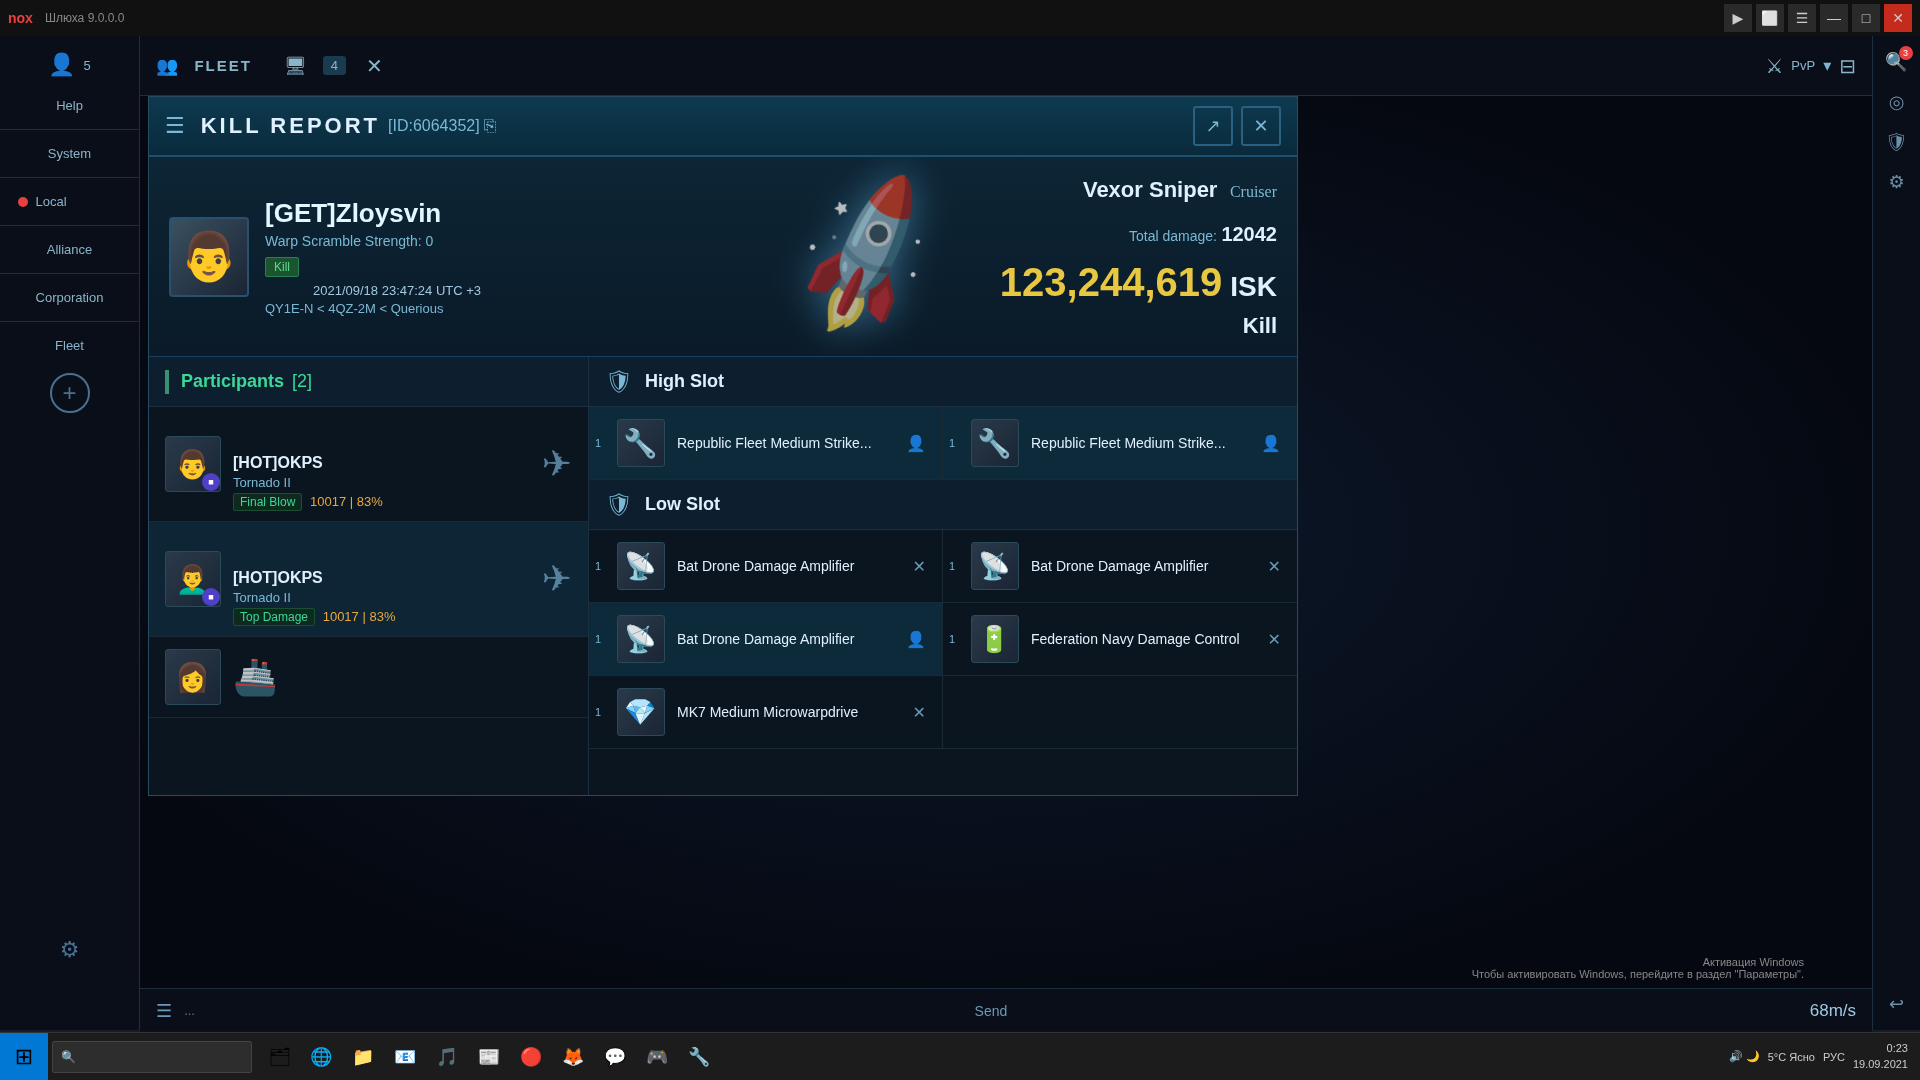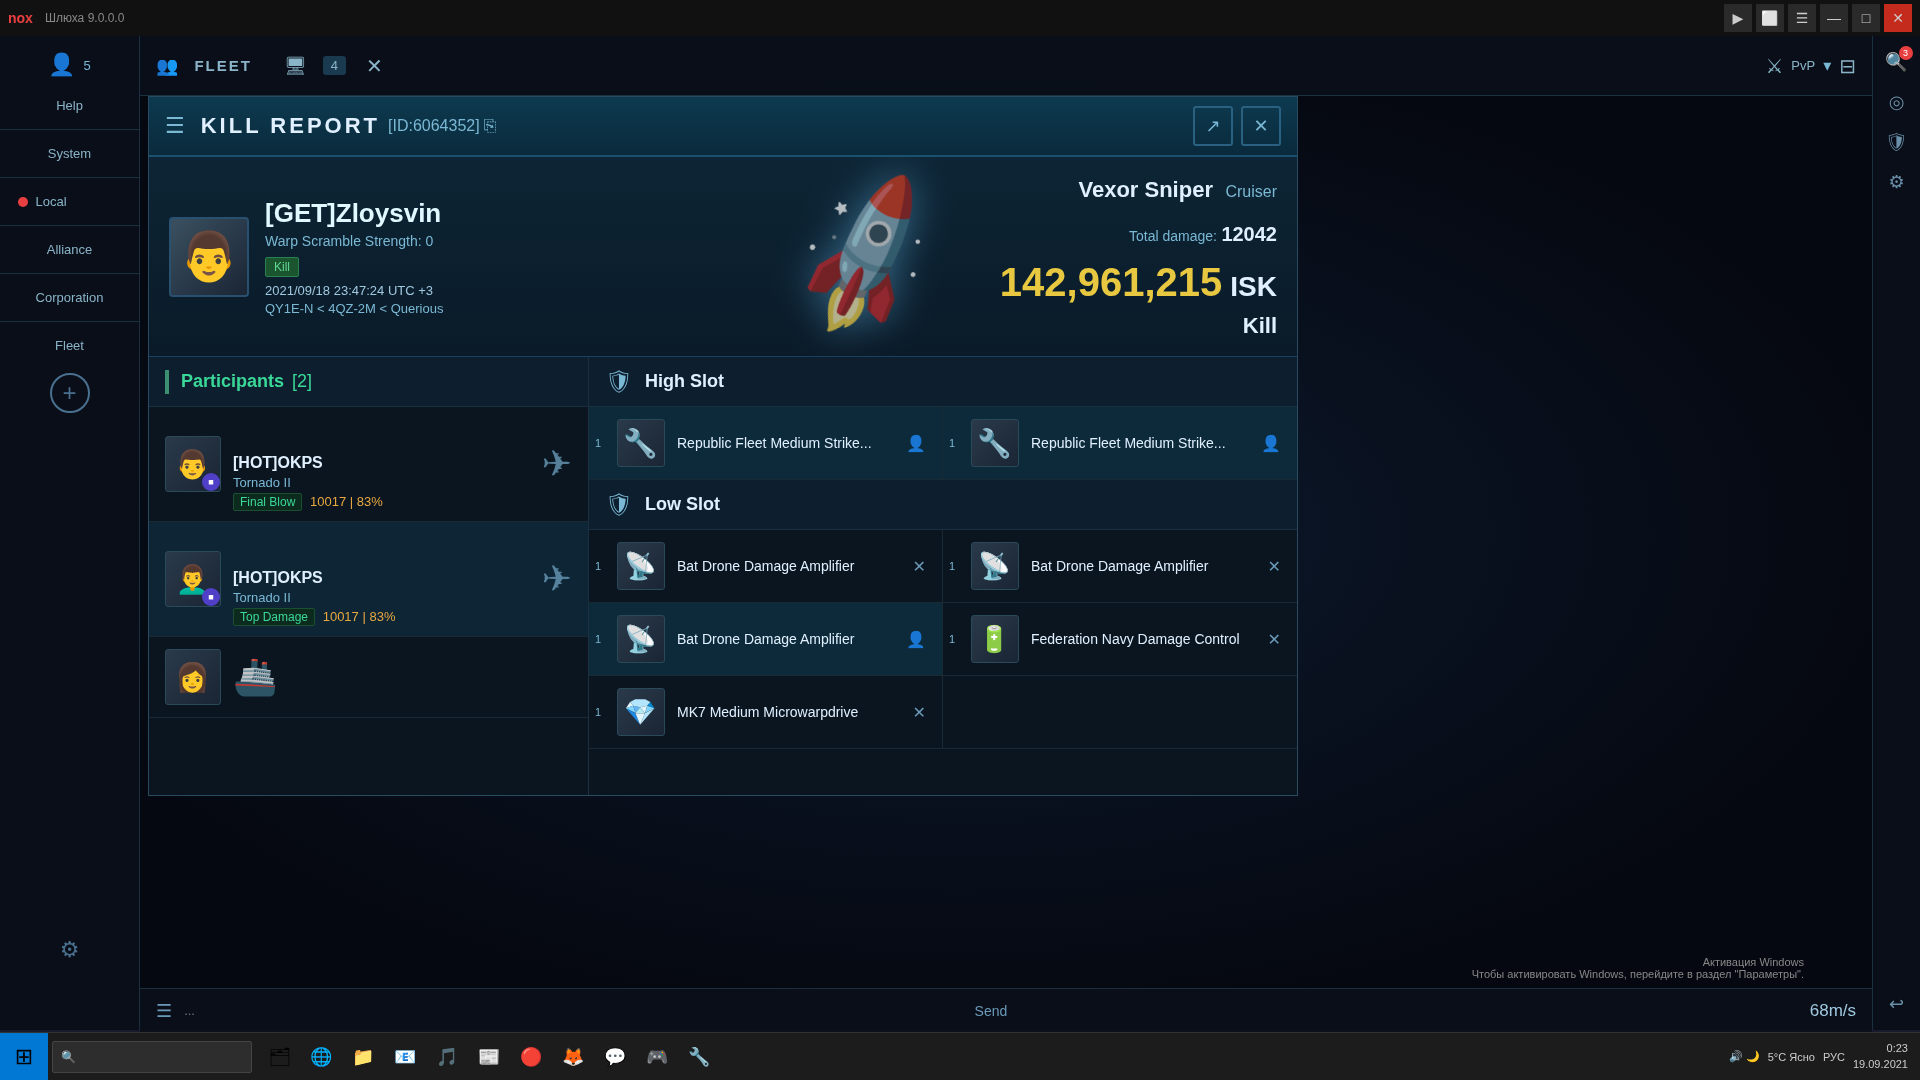--- a/index.html
+++ b/index.html
@@ -398,20 +398,21 @@
       padding: 2px 8px;
       font-size: 12px;
       border-radius: 2px;
       display: inline-block;
       margin-top: 8px;
     }
     .kill-timestamp {
       color: #a0c8e0;
       font-size: 13px;
       margin-top: 6px;
+      margin-left: 48px;
     }
     .kill-location {
       color: #7ab8d4;
       font-size: 13px;
       margin-top: 3px;
     }
     .kill-right-info {
       position: absolute;
       right: 20px;
       top: 20px;
@@ -420,20 +421,21 @@
     }
     .ship-class {
       color: #e0f0ff;
       font-size: 22px;
       font-weight: bold;
     }
     .ship-type {
       color: #7ab8d4;
       font-size: 16px;
       margin-left: 8px;
+      font-family: Liberation Serif, serif;
     }
     .total-damage-label {
       color: #7ab8d4;
       font-size: 14px;
       margin-top: 8px;
     }
     .total-damage-value {
       color: #e0f0ff;
       font-size: 20px;
       font-weight: bold;
@@ -806,21 +808,21 @@
     <div class="kill-right-info">
       <div>
         <span class="ship-class">Vexor Sniper</span>
         <span class="ship-type">Cruiser</span>
       </div>
       <div style="margin-top:20px;">
         <span class="total-damage-label">Total damage:</span>
         <span class="total-damage-value">12042</span>
       </div>
       <div style="display:flex;align-items:baseline;margin-top:6px;">
-        <span class="isk-value">142,961,215</span>
+        <span class="isk-value">123,244,619</span>
         <span class="isk-label">ISK</span>
       </div>
       <div class="kill-type">Kill</div>
     </div>
   </div>
 
   <div class="lower-section">
 
     <div class="participants-panel">
       <div class="participants-header">

